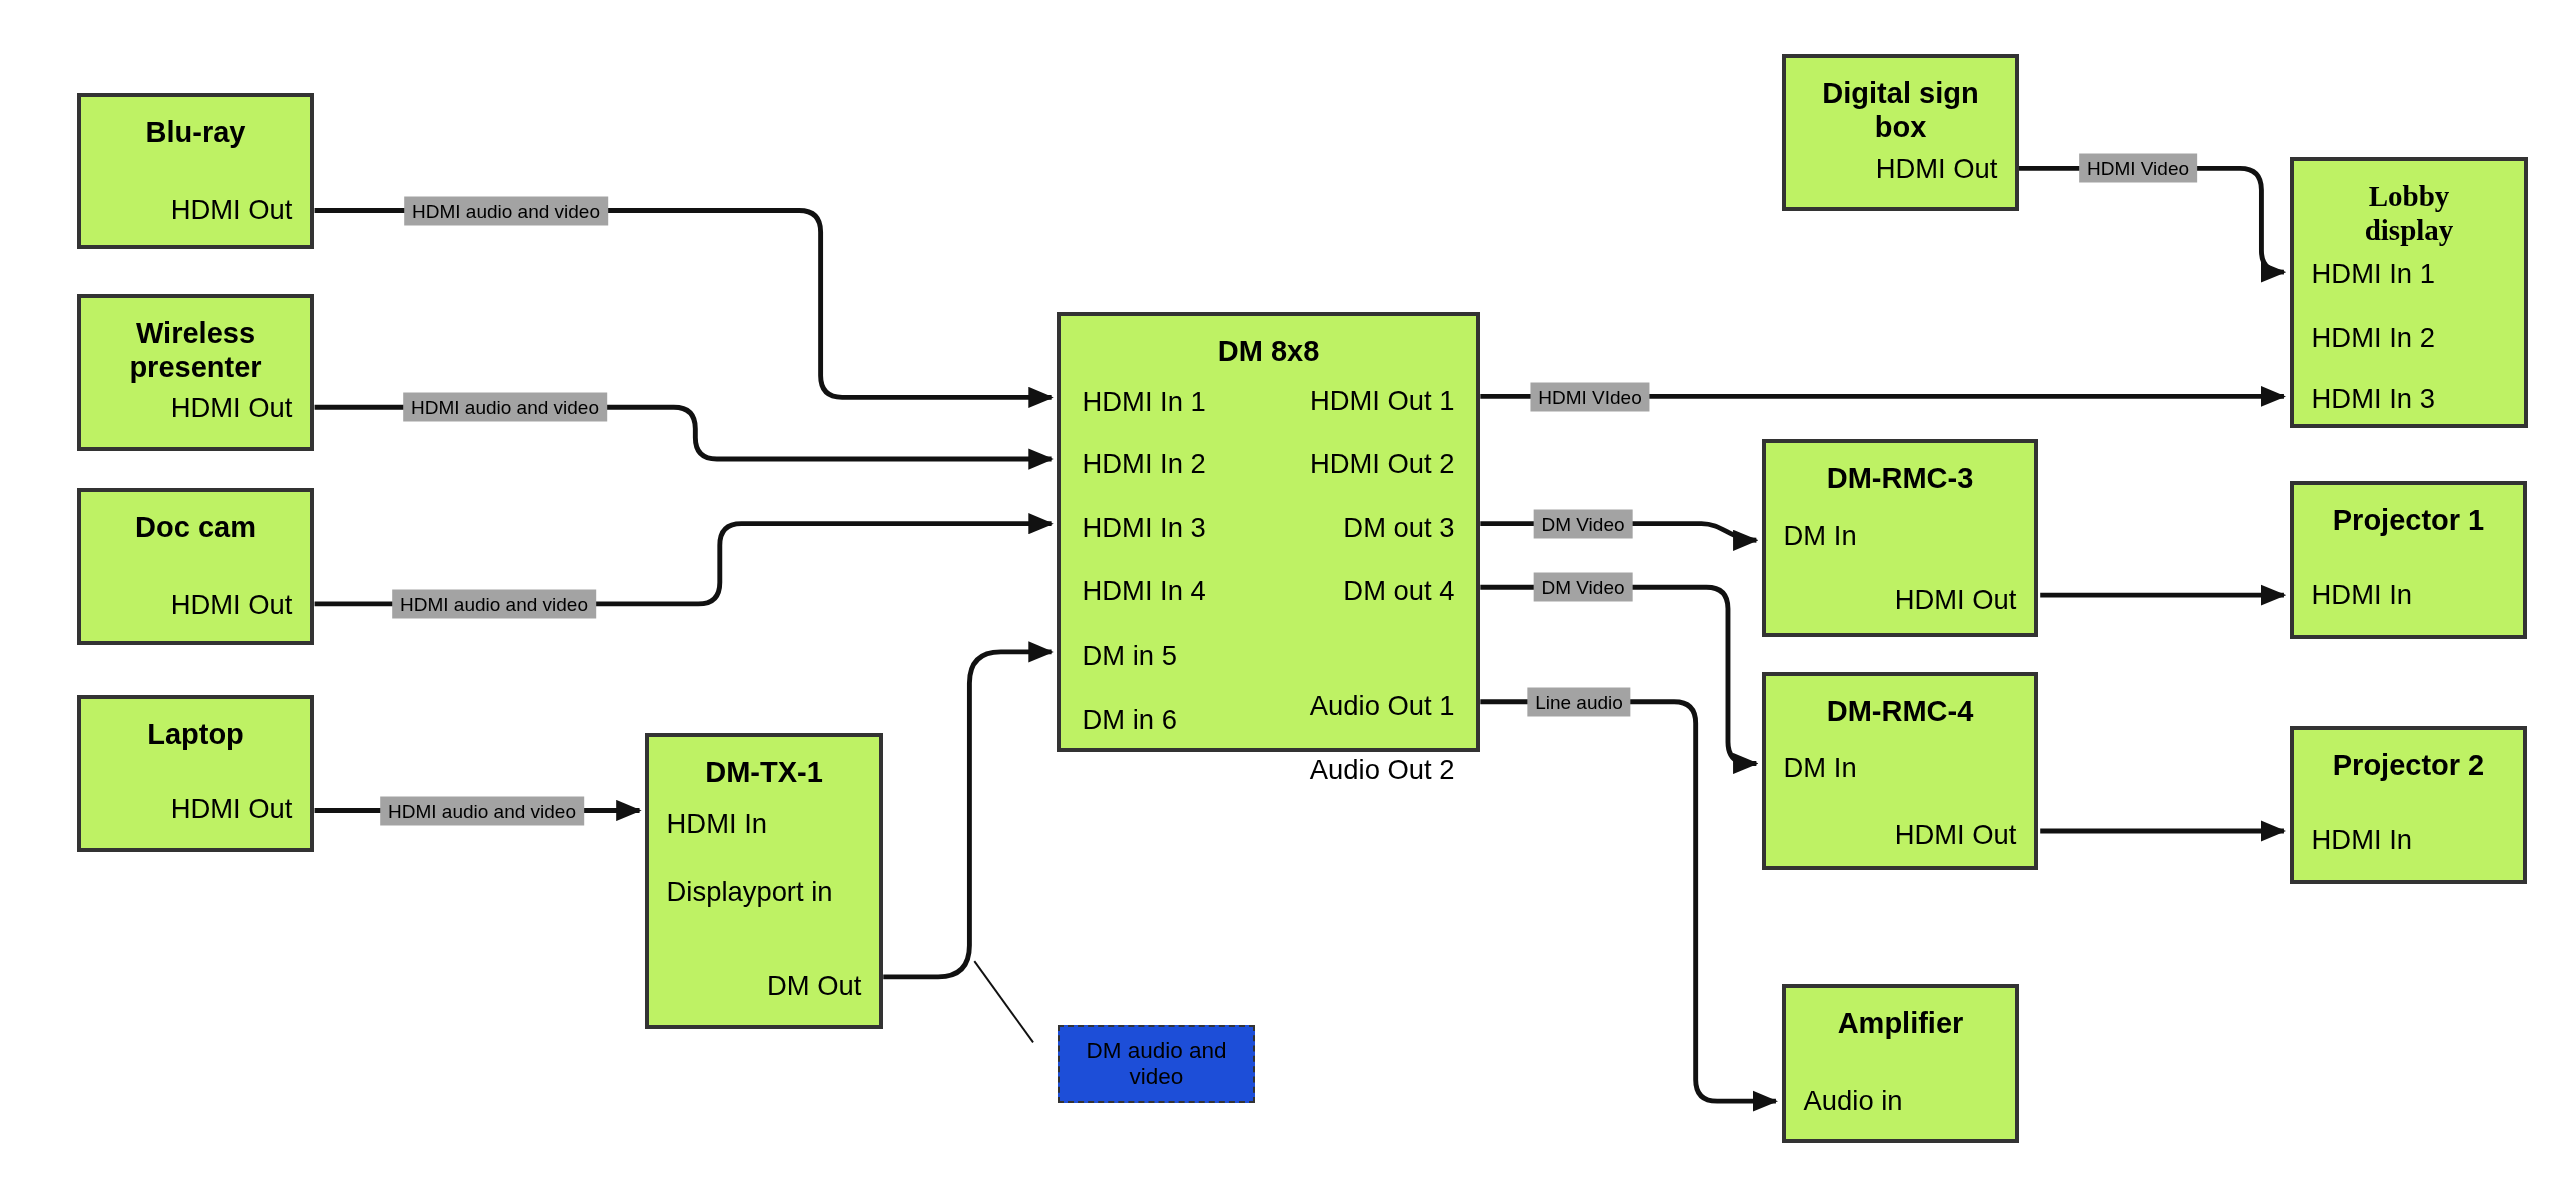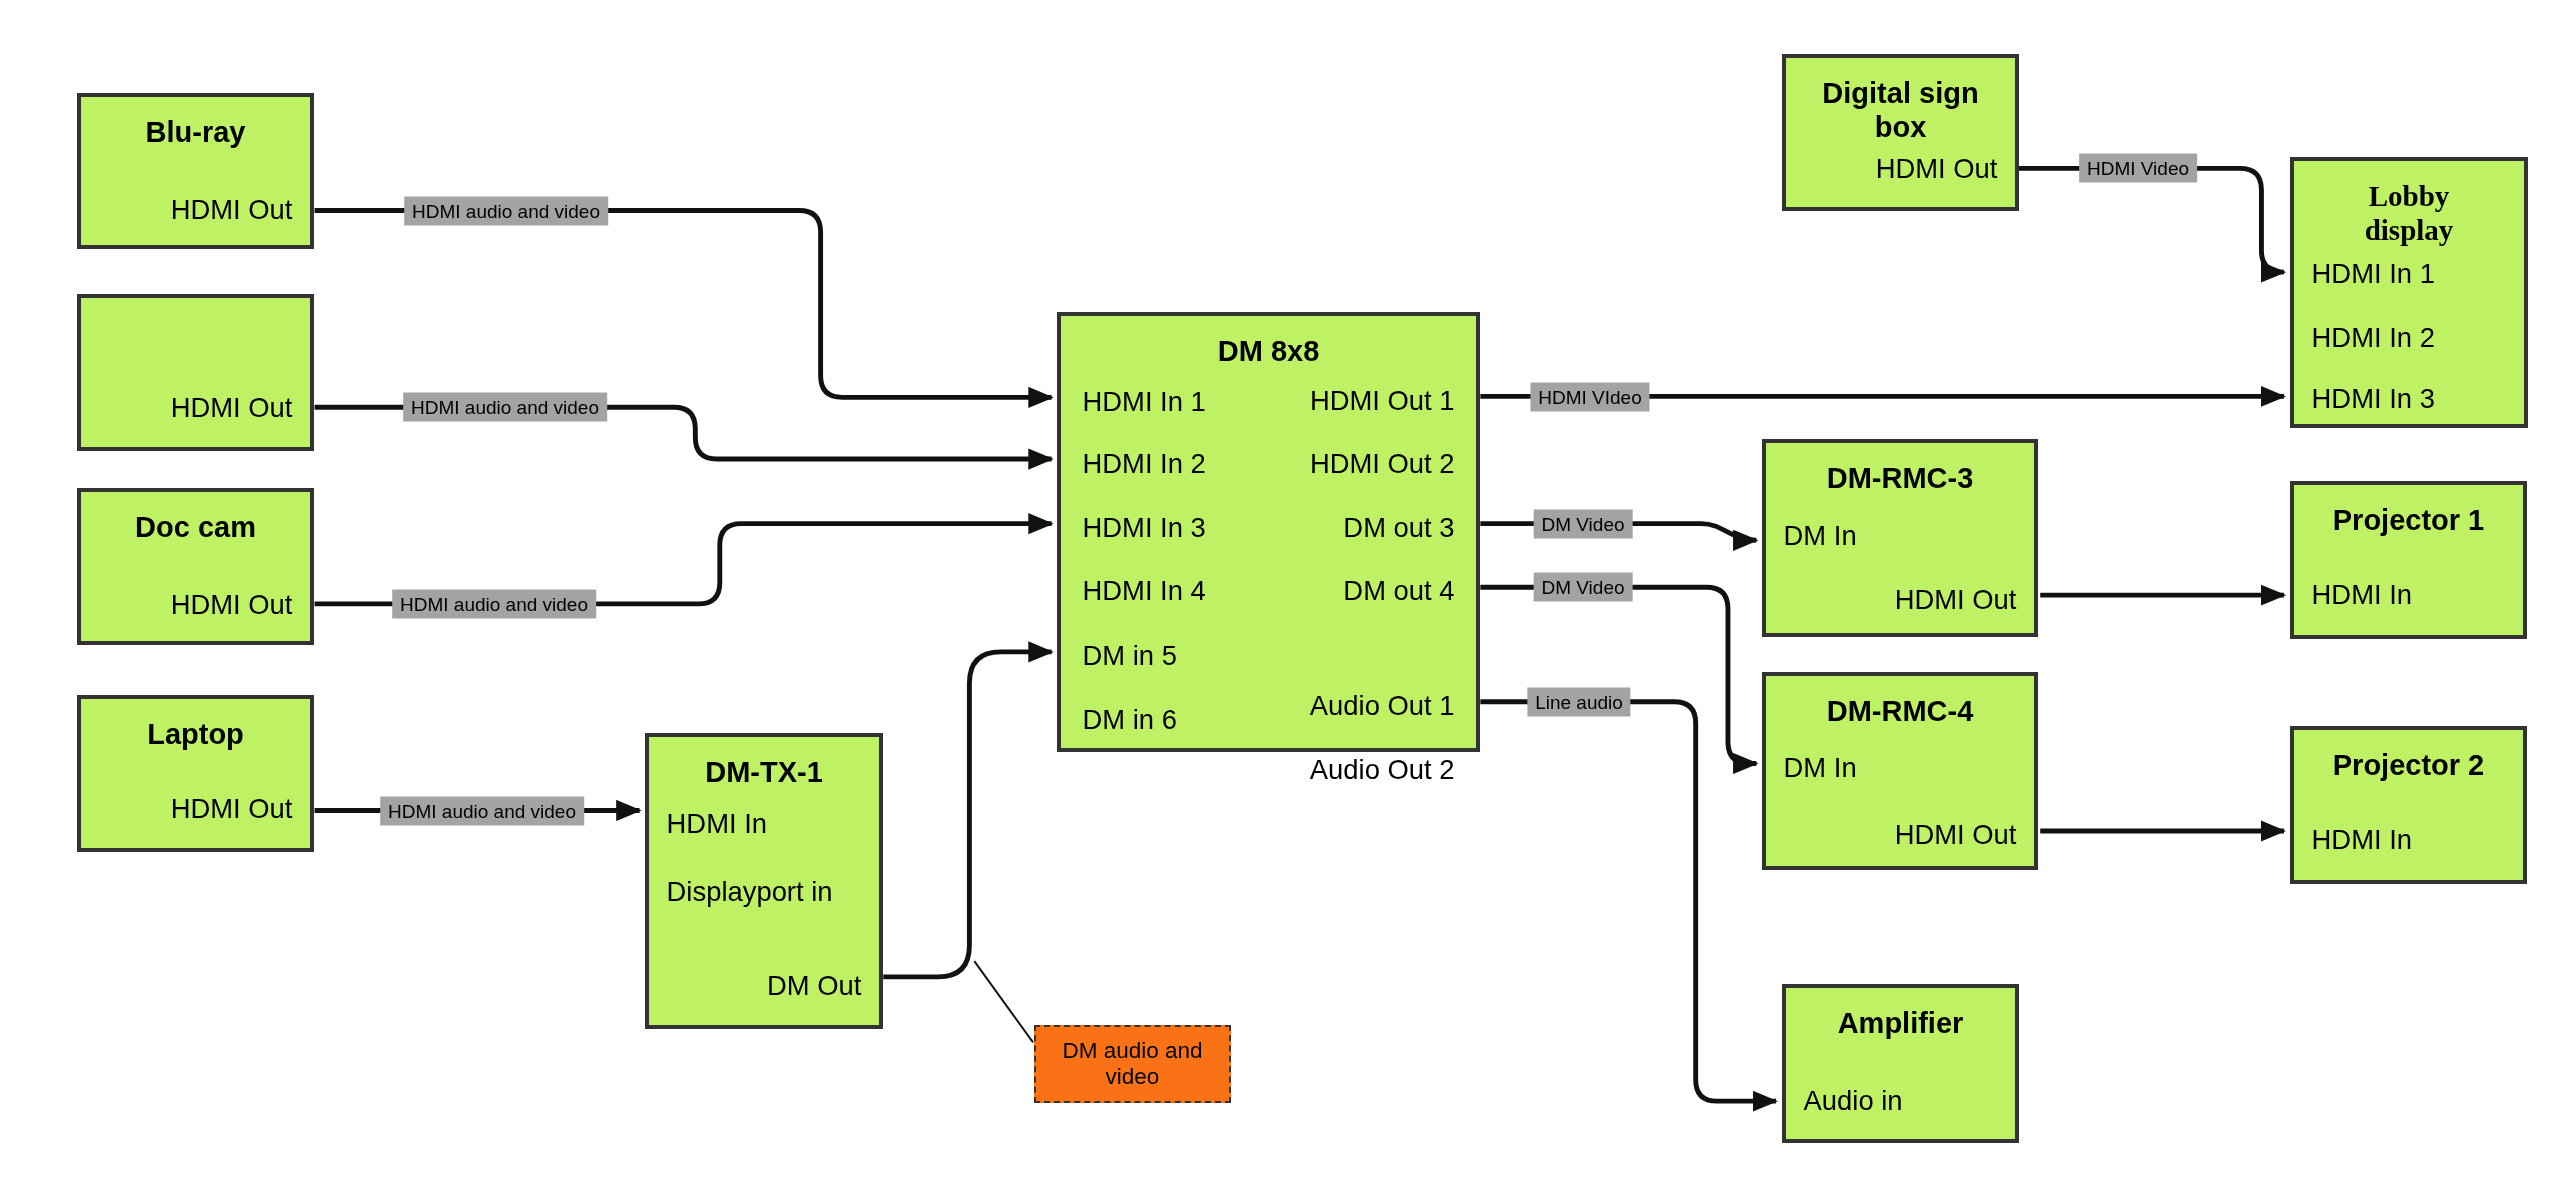--- a/index.html
+++ b/index.html
@@ -9,22 +9,22 @@
   .wires{position:absolute;left:0;top:0;}
   .node{position:absolute;background:#bef264;border:4.9px solid #333;box-sizing:border-box;}
   .ttl{font-weight:bold;font-size:29px;line-height:34px;text-align:center;margin:17.6px auto 0;}
   .port{position:absolute;font-size:27.4px;line-height:31px;white-space:nowrap;}
   .port.l{left:17.6px}
   .port.r{right:17.6px}
   .dm8 .port.l{left:21.5px}
   .dm8 .port.r{right:21.5px}
   .wl{position:absolute;transform:translate(-50%,-50%);background:#a3a3a3;padding:0 7.8px;
       font-size:19px;line-height:29px;white-space:nowrap;}
-  .callout{position:absolute;left:1034px;top:1025px;width:197px;height:78px;
-           border:2px dashed #333;box-sizing:border-box;background:#f97316;}
+  .callout{position:absolute;left:1058px;top:1025px;width:197px;height:78px;
+           border:2px dashed #333;box-sizing:border-box;background:#1d4ed8;}
   .co-text{font-size:22.5px;line-height:26.4px;text-align:center;max-width:171px;margin:10.8px auto 0;}
   .t-wireless{max-width:196px;}
   .t-digital{max-width:176px;}
   .t-lobby{max-width:137px;font-family:Liberation Serif, serif;}
 </style>
 </head>
 <body>
 
 <div class="canvas">
 
@@ -50,20 +50,21 @@
     </g>
     <path d="M995,982 L1055,1065" fill="none" stroke="#111" stroke-width="2"></path>
   </svg>
 
   <div class="node" style="left:77px;top:93px;width:237px;height:156px">
     <div class="ttl">Blu-ray</div>
     <span class="port r" style="top:97px">HDMI Out</span>
   </div>
 
   <div class="node" style="left:77px;top:294px;width:237px;height:157px">
+    <div class="ttl t-wireless">Wireless presenter</div>
     <span class="port r" style="top:94px">HDMI Out</span>
   </div>
 
   <div class="node" style="left:77px;top:488px;width:237px;height:157px">
     <div class="ttl">Doc cam</div>
     <span class="port r" style="top:97px">HDMI Out</span>
   </div>
 
   <div class="node" style="left:77px;top:695px;width:237px;height:157px">
     <div class="ttl">Laptop</div>

